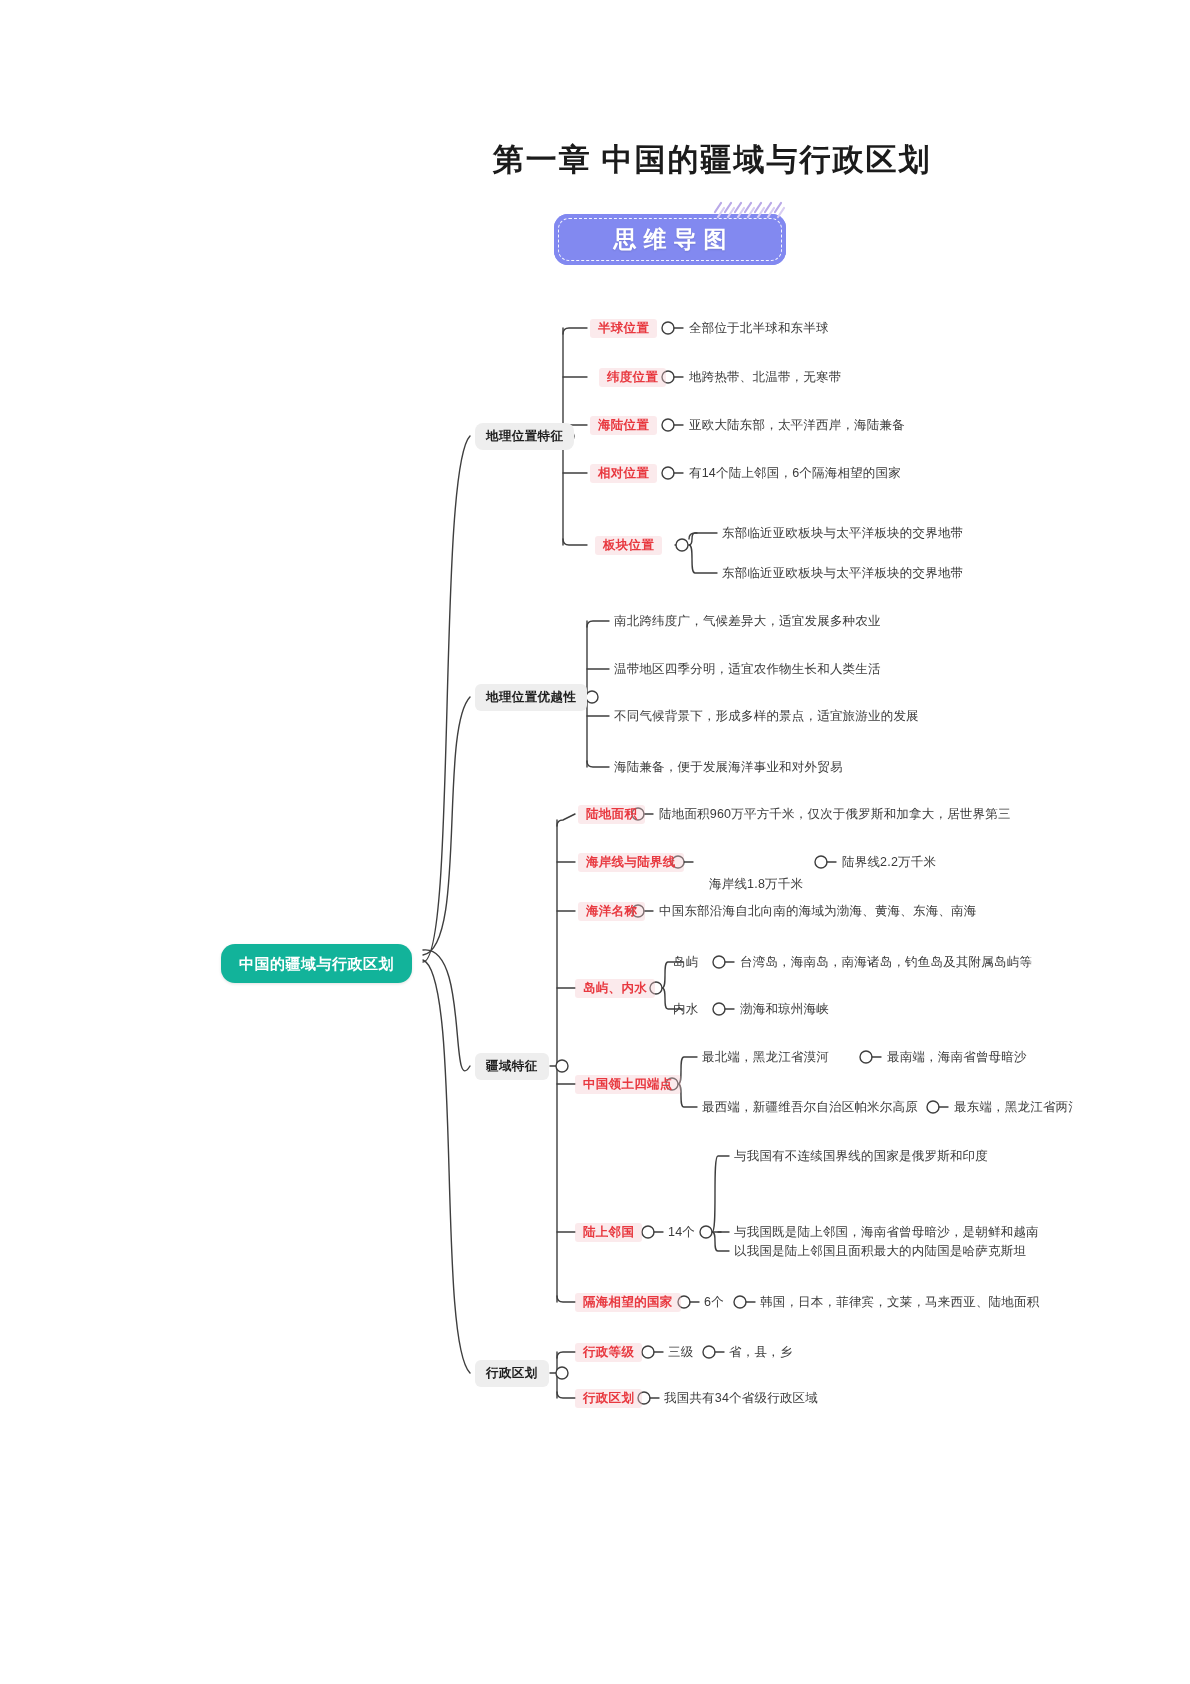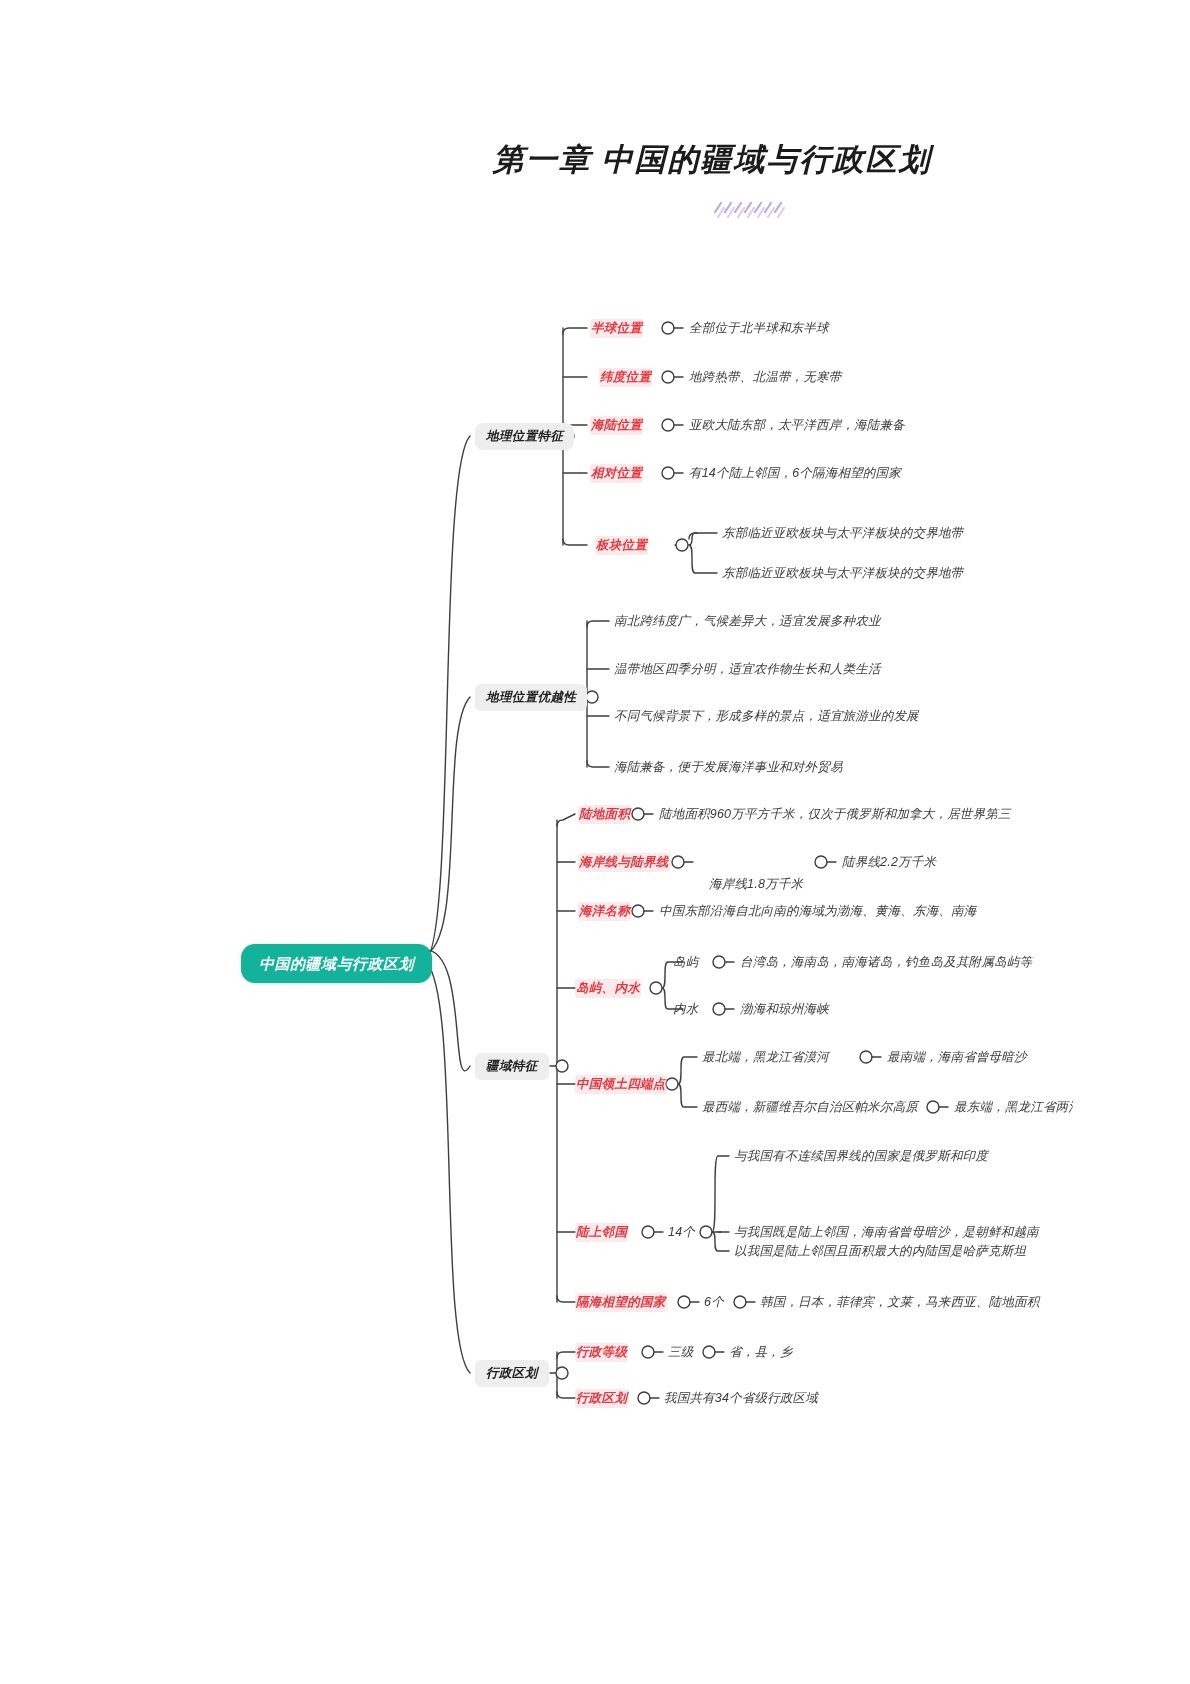--- a/index.html
+++ b/index.html
@@ -11,21 +11,20 @@
     font-family: "Liberation Sans", "DejaVu Sans", sans-serif;
     color: #2b2b2b;
   }
   #page {
     position: relative;
     width: 956px;
     height: 1684px;
     margin: 0 auto;
     background: #ffffff;
     overflow: hidden;
-    font-style: italic;
   }
 
   
   #chapter-title {
     position: absolute;
     left: 0;
     top: 139px;
     width: 1190px;
     text-align: center;
     font-family: "Liberation Serif", "DejaVu Serif", serif;
@@ -112,21 +111,21 @@
     font-size: 12.5px;
     padding: 7px 11px;
     border-radius: 6px;
     letter-spacing: 0.4px;
   }
 
   .key-node {
     color: #e8383f;
     font-weight: bold;
     font-size: 12.5px;
-    padding: 3px 1px;
+    padding: 3px 8px;
     border-radius: 3px;
     background: rgba(245, 200, 205, 0.38);
     letter-spacing: 0.3px;
   }
 
   .plain-node {
     color: #3a3a3a;
     font-size: 12.5px;
     letter-spacing: 0.2px;
   }
@@ -137,20 +136,24 @@
     letter-spacing: 0.2px;
   }
 </style>
 </head>
 <body>
 
 <div id="page">
 
   <div id="chapter-title">第一章  中国的疆域与行政区划</div>
 
+  <div id="mindmap-badge">
+    <div class="inner-dash"></div>
+    <div class="badge-text">思维导图</div>
+  </div>
 
   <svg id="badge-sparkles" viewBox="0 0 80 26">
     <g stroke="#b9a8e8" stroke-width="2.2" stroke-linecap="round" fill="none">
       <path d="M4 16 L10 7"></path>
         <path d="M14 16 L20 7"></path>
         <path d="M24 16 L30 7"></path>
       <path d="M34 16 L40 7"></path>
         <path d="M44 16 L50 7"></path>
         <path d="M54 16 L60 7"></path>
       <path d="M64 16 L70 7"></path>
@@ -275,21 +278,21 @@
       <path d="M573 1302 L582 1302"></path>
       <path d="M629 1302 L638 1302"></path>
       <path d="M537 1352 L546 1352"></path>
       <path d="M598 1352 L607 1352"></path>
       <path d="M533 1398 L542 1398"></path>
 
       <path d="M445 436 L445 436"></path>
     </g>
   </svg>
 
-  <div class="node root-node" style="left:104px; top:944px;margin-left:20px;">中国的疆域与行政区划</div>
+  <div class="node root-node" style="left:104px; top:944px;">中国的疆域与行政区划</div>
 
   <div class="node cat-node" style="left:358px; top:423px;border-radius:8px;">地理位置特征</div>
 
   <div class="node key-node" style="left:473px; top:319px;">半球位置</div>
   <div class="node plain-node" style="left:572px; top:322px;">全部位于北半球和东半球</div>
 
   <div class="node key-node" style="left:473px; top:368px;margin-left:9px;">纬度位置</div>
   <div class="node plain-node" style="left:572px; top:371px;">地跨热带、北温带，无寒带</div>
 
   <div class="node key-node" style="left:473px; top:416px;">海陆位置</div>

